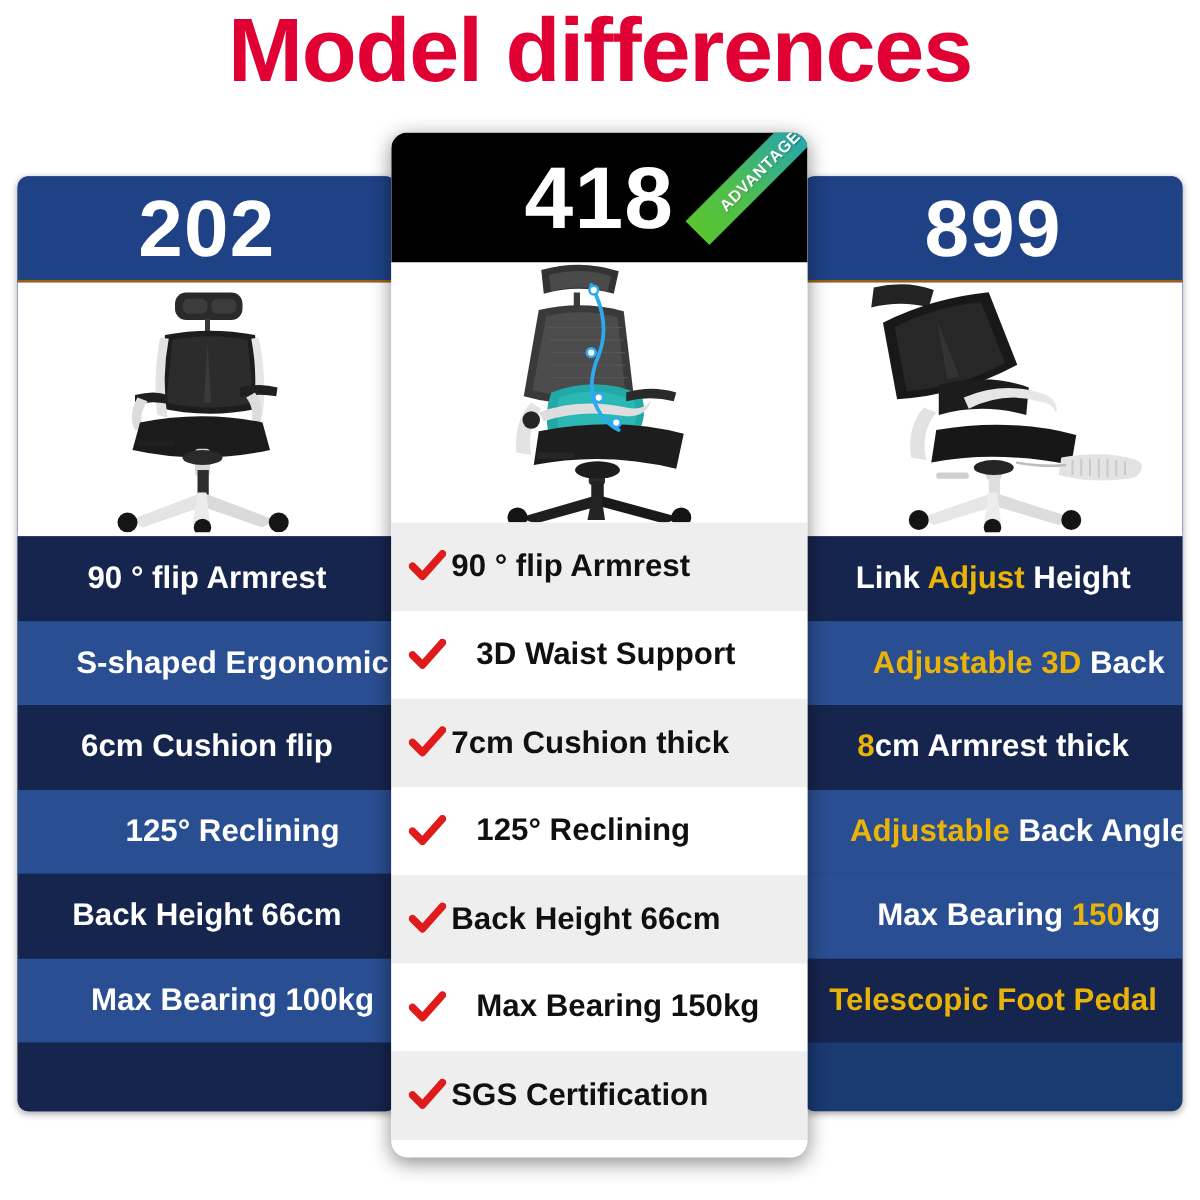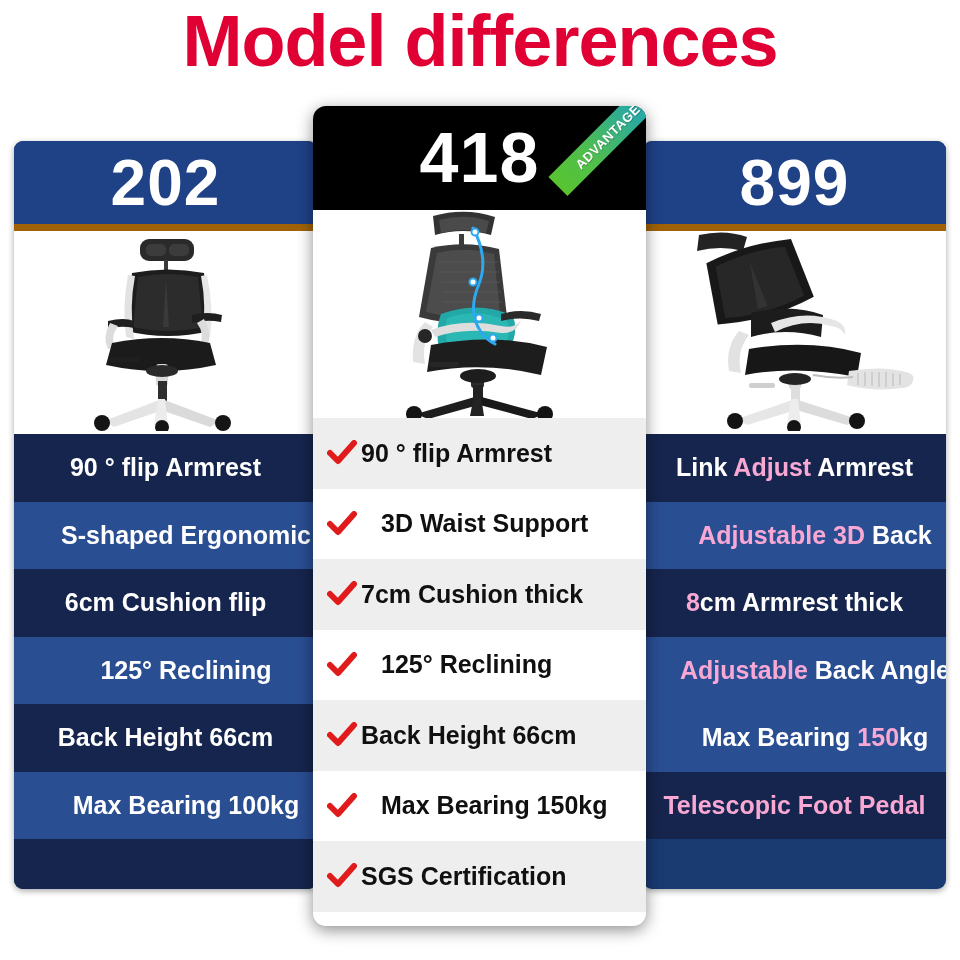--- a/index.html
+++ b/index.html
@@ -40,21 +40,21 @@
     box-shadow: 0 2px 6px rgba(0,0,0,0.35);
     background: #1a3a72;
   }
   .col-left  { left: 14px; }
   .col-right { left: 643px; }
 
   .col-head {
     position: relative;
     height: 83px;
     background: #1f4186;
-    border-bottom: 7px solid #a16207;
+    border-bottom: 2px solid #a16207;
     display: flex;
     align-items: center;
     justify-content: center;
   }
   .col-head-num {
     font-size: 64px;
     font-weight: bold;
     color: #ffffff;
     letter-spacing: 1px;
     line-height: 1;
@@ -81,21 +81,21 @@
   }
   .row.dark  { background: #16254d; }
   .row.light { background: #2a4e92; padding-left: 47px; }
   .row-text {
     font-size: 25px;
     font-weight: bold;
     color: #ffffff;
     line-height: 1.1;
     white-space: nowrap;
   }
-  .row-text .hl { color: #f9a8d4; }
+  .row-text .hl { color: #eab308; }
 
   
   .center-card {
     position: absolute;
     left: 313px; top: 106px;
     width: 333px;
     height: 820px;
     border-radius: 13px;
     background: #ffffff;
     box-shadow: 0 4px 16px rgba(0,0,0,0.45);
@@ -287,21 +287,21 @@
         <path d="M152 168 l62 20 l-10 6 l-54 -16 z" fill="#dcdcdc"></path>
         <path d="M148 168 l-4 26 l14 0 l-3 -26 z" fill="#ededed"></path>
         <circle cx="92" cy="190" r="8" fill="#141414"></circle>
         <circle cx="214" cy="190" r="8" fill="#141414"></circle>
         <circle cx="151" cy="196" r="7" fill="#141414"></circle>
         <rect x="106" y="152" width="26" height="5" rx="2" fill="#cfcfcf"></rect>
       </svg>
     </div>
     <div class="rows">
       <div class="row dark">
-          <span class="row-text"><span>Link </span><span class="hl">Adjust</span><span> Armrest</span></span>
+          <span class="row-text"><span>Link </span><span class="hl">Adjust</span><span> Height</span></span>
         </div>
       <div class="row light">
           <span class="row-text"><span class="hl">Adjustable 3D</span><span> Back</span></span>
         </div>
       <div class="row dark">
           <span class="row-text"><span class="hl">8</span><span>cm Armrest thick</span></span>
         </div>
       <div class="row light">
           <span class="row-text"><span class="hl">Adjustable</span><span> Back Angle</span></span>
         </div>

